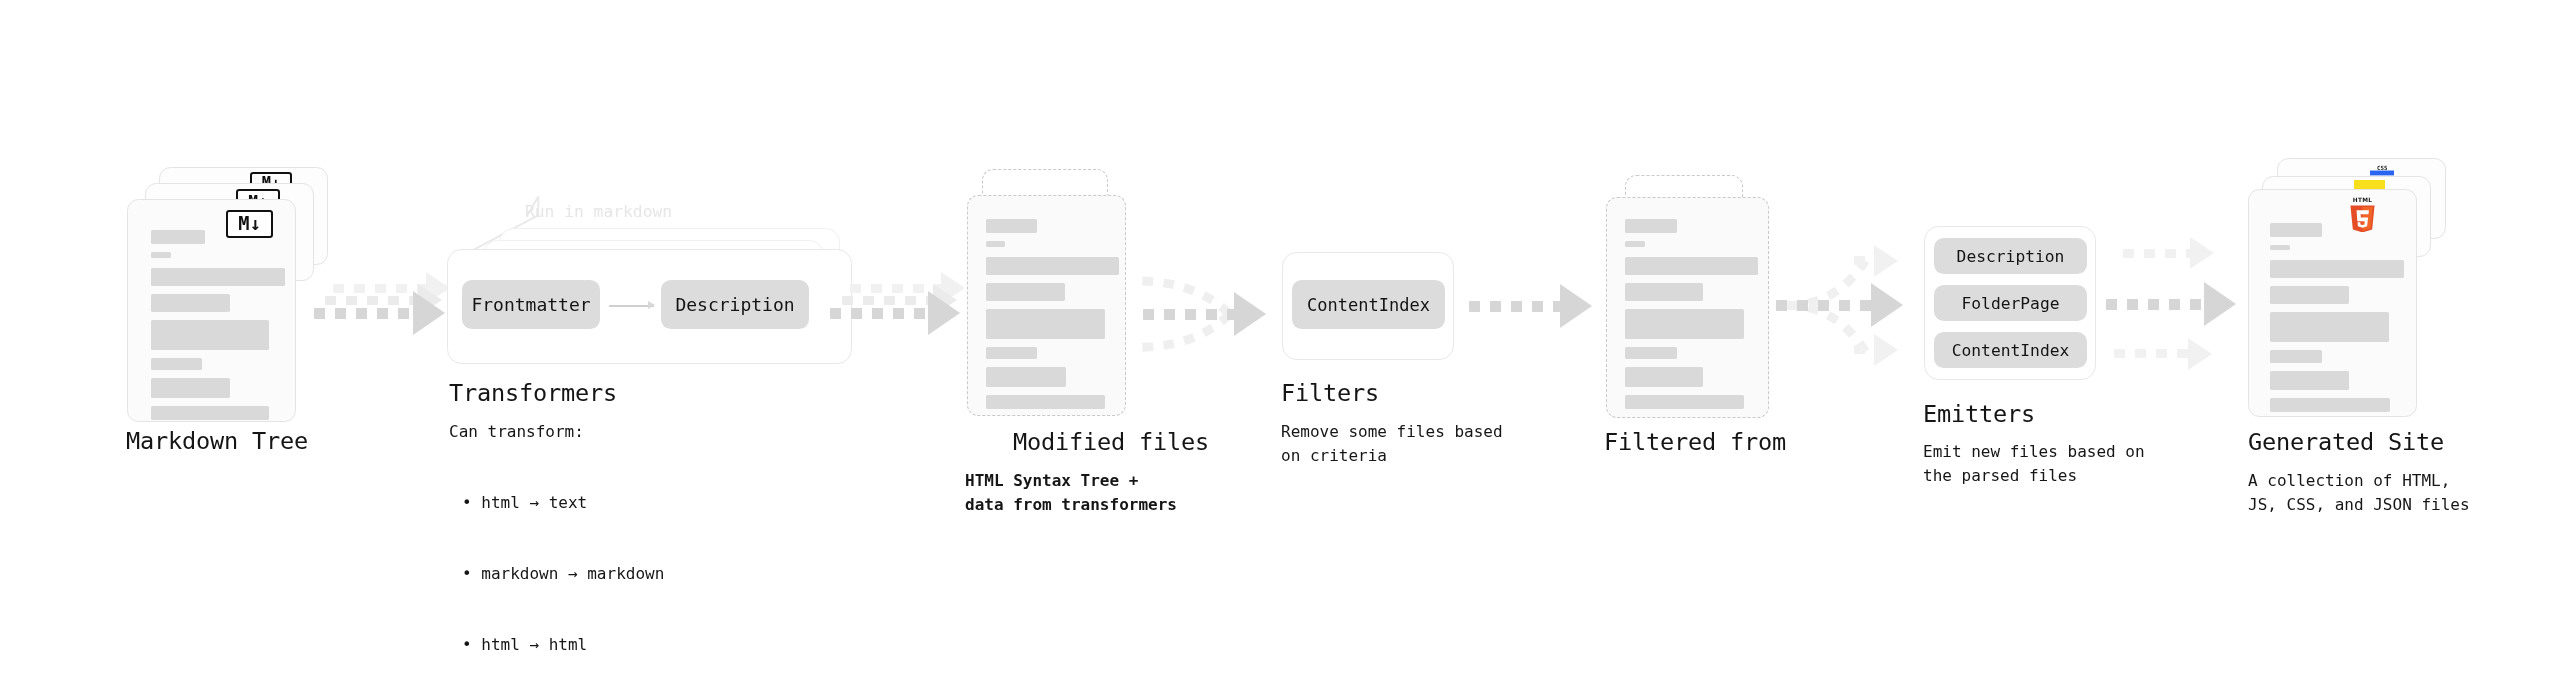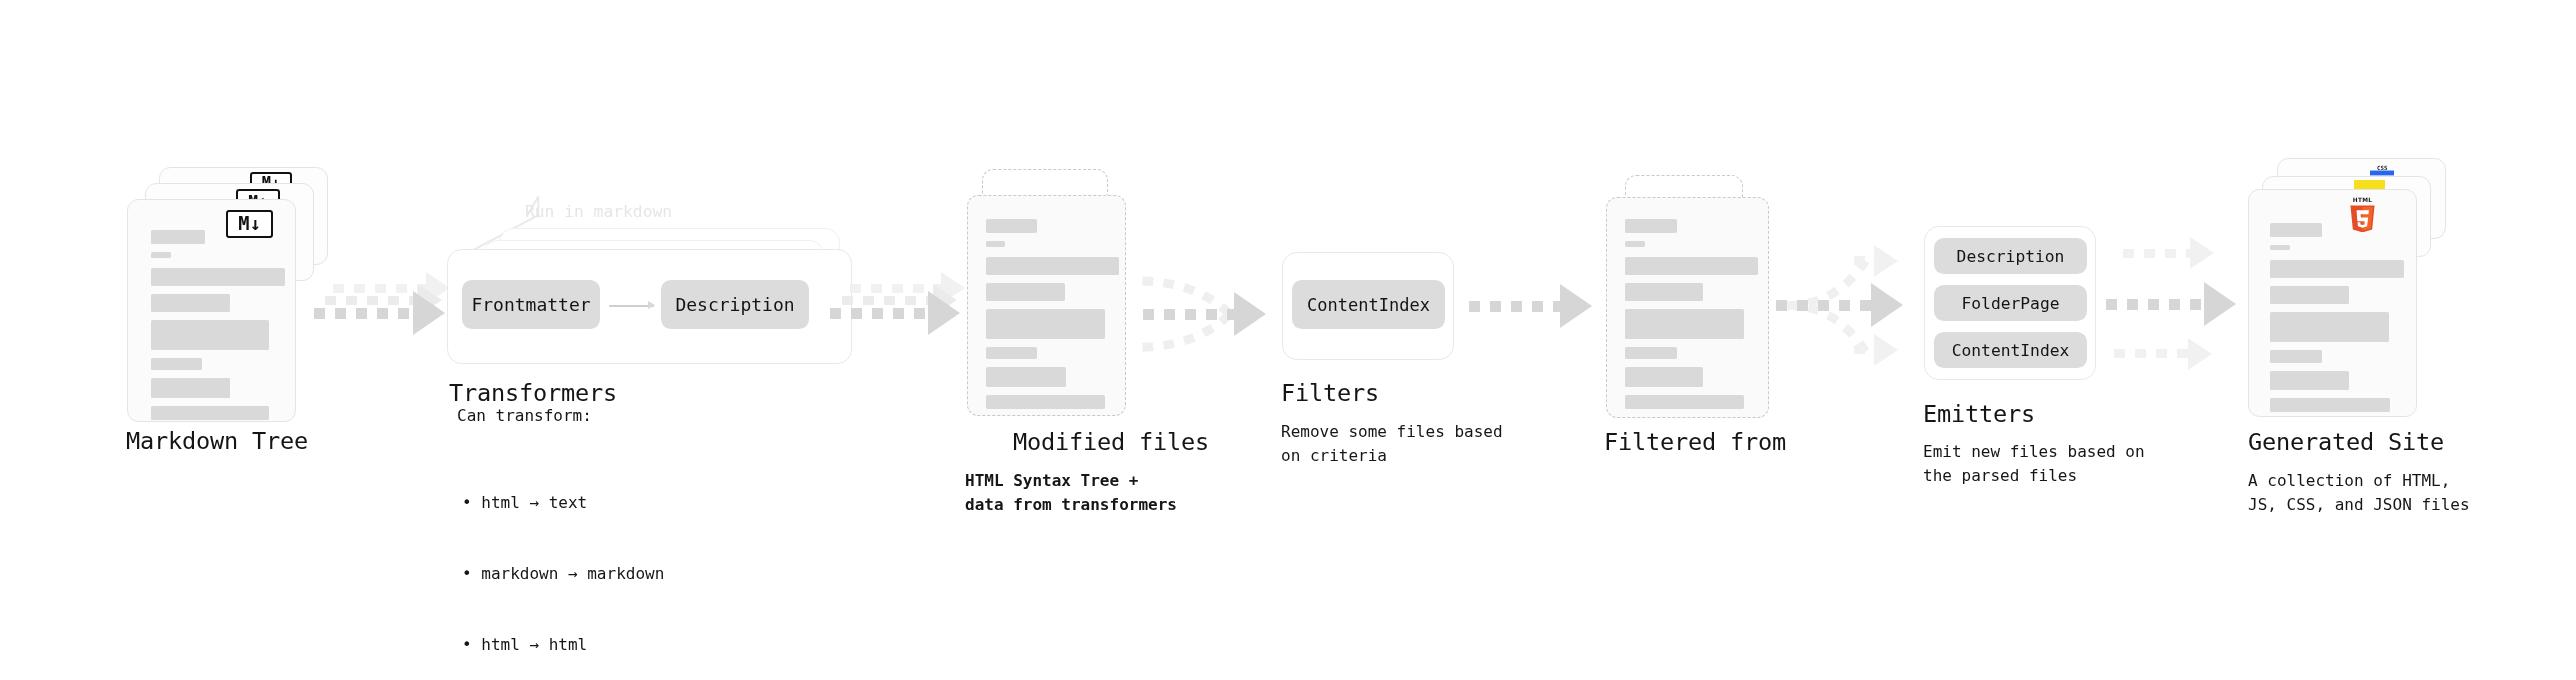--- a/index.html
+++ b/index.html
@@ -172,21 +172,21 @@
     <div class="pill ghost2" style="left:492px;top:268px;width:106px;height:41px;"></div>
     <div class="pill ghost2" style="left:642px;top:268px;width:107px;height:41px;"></div>
     <div class="thin-arrow faint" style="left:605px;top:288px;width:32.5px;"></div>
 
     <div class="group solidish" style="left:447px;top:249px;width:405px;height:115px;"></div>
     <div class="pill" style="left:462px;top:280px;width:138px;height:49px;">Frontmatter</div>
     <div class="pill" style="left:661px;top:280px;width:148px;height:49px;">Description</div>
     <div class="thin-arrow" style="left:609px;top:305px;width:45px;background:#cfcfcf;"></div>
 
     <div class="title" style="left:449px;top:379px;">Transformers</div>
-    <div class="sub" style="left:449px;top:404px;margin-left:8px;">Can transform:</div>
+    <div class="sub" style="left:449px;top:420px;">Can transform:</div>
     <div class="bullet-list" style="left:462px;top:444px;">
       <div>• html → text</div>
       <div>• markdown → markdown</div>
       <div>• html → html</div>
     </div>
   </div>
 
   <div class="flow">
     <div class="dash f2" style="left:850px;top:284px;width:96px;height:9px;"></div>
     <div class="head f2 small" style="left:941px;top:272px;"></div>

